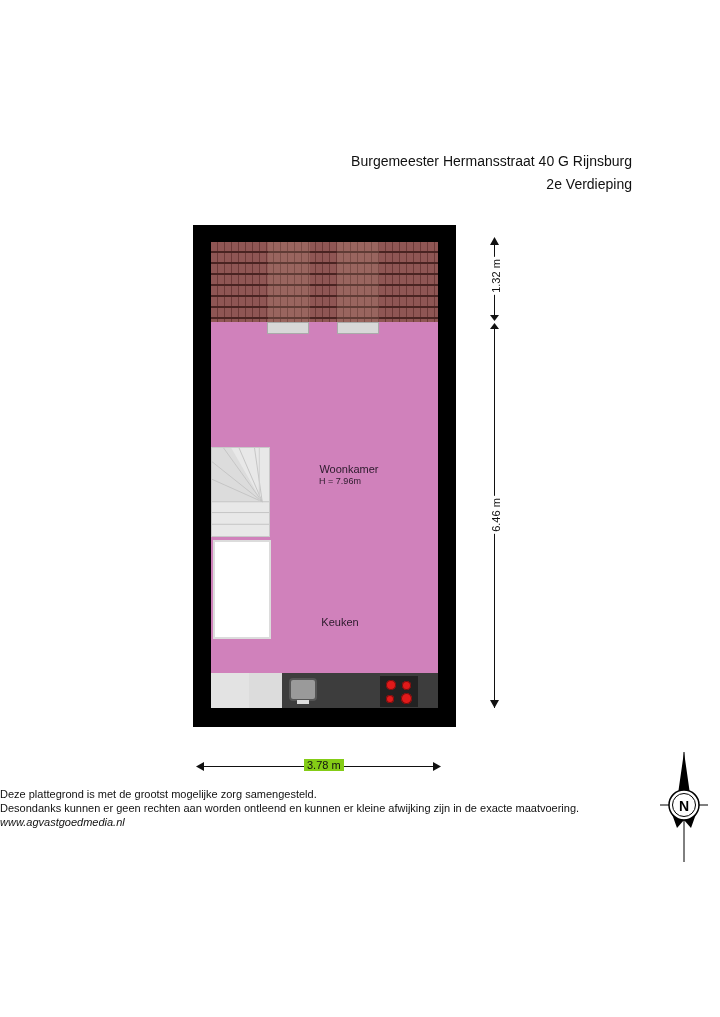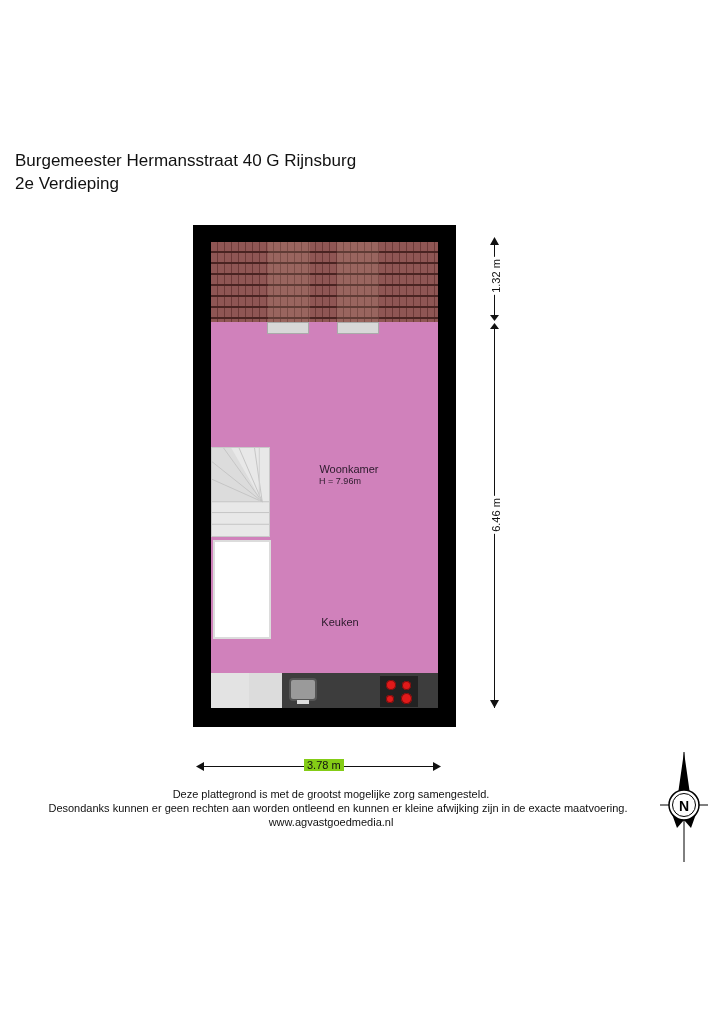--- a/index.html
+++ b/index.html
@@ -1,17 +1,17 @@
 <!DOCTYPE html>
 <html><head>
 <meta charset="utf-8">
 <style>
   html, body { margin:0; padding:0; background:#ffffff; }
   body { width:720px; height:1017px; position:relative; overflow:hidden; font-family:"Liberation Sans", sans-serif; color:#111; }
-  .title { position:absolute; left:15px; width:632px; text-align:left; font-size:17px; line-height:22px; }
+  .title { position:absolute; left:0; width:632px; text-align:right; font-size:14px; line-height:22px; }
   .title.l1 { top:150px; }
   .title.l2 { top:173px; }
   .wall { position:absolute; left:193px; top:225px; width:263px; height:502px; background:#000; }
   .room { position:absolute; left:211px; top:242px; width:227px; height:466px; background:#d081bb; }
   .roof { position:absolute; left:211px; top:242px; width:227px; height:80px;
     background-color:#8f5654;
     background-image:
       repeating-linear-gradient(to bottom, transparent 0 9px, #4a2422 9px 11px),
       repeating-linear-gradient(to right, transparent 0 6px, #6d3a38 6px 7px);
   }
@@ -26,21 +26,21 @@
   .counter-dark { position:absolute; left:282px; top:673px; width:156px; height:35px; background:#3d3d3d; }
   .sink { position:absolute; left:289px; top:678px; width:28px; height:23px; border-radius:4px; background:#9a9a9a; border:2px solid #555; box-sizing:border-box; }
   .sink-tap { position:absolute; left:297px; top:700px; width:12px; height:4px; background:#ddd; }
   .hob { position:absolute; left:380px; top:676px; width:38px; height:31px; background:#222; }
   .burner { position:absolute; border-radius:50%; background:#e01a1a; box-shadow:0 0 0 1px #7a0d0d inset; }
   .dim-v-line { position:absolute; left:494px; width:1px; background:#111; }
   .dim-label-v { position:absolute; font-size:11px; transform:rotate(-90deg); transform-origin:center; white-space:nowrap; background:#fff; padding:0 2px; }
   .dim-h-line { position:absolute; top:766px; height:1px; background:#111; }
   .dim-label-h { position:absolute; top:759px; left:304px; font-size:11px; background:#84cc16; padding:0 3px; }
   .arrow { position:absolute; width:0; height:0; }
-  .disclaimer { position:absolute; left:0; width:662px; text-align:center; font-size:11px; line-height:15px; }
+  .disclaimer { position:absolute; left:0; width:662px; text-align:left; font-size:11px; line-height:15px; }
   .compass { position:absolute; left:658px; top:752px; width:54px; height:110px; }
 </style>
 </head>
 <body>
 
 <div class="title l1">Burgemeester Hermansstraat 40 G Rijnsburg</div>
 <div class="title l2">2e Verdieping</div>
 
 <div>
   <div class="wall"></div>
@@ -108,22 +108,22 @@
   <svg class="arrow" style="left:196px; top:762px; width:8px; height:9px;" viewBox="0 0 8 9">
       <polygon points="0,4.5 8,0 8,9" fill="#111"></polygon>
     </svg>
   <svg class="arrow" style="left:433px; top:762px; width:8px; height:9px;" viewBox="0 0 8 9">
       <polygon points="8,4.5 0,0 0,9" fill="#111"></polygon>
     </svg>
   <div class="dim-label-h">3.78 m</div>
 </div>
 
 <div class="disclaimer" style="top:787px;">Deze plattegrond is met de grootst mogelijke zorg samengesteld.</div>
-<div class="disclaimer" style="top:801px;margin-left:7px;">Desondanks kunnen er geen rechten aan worden ontleend en kunnen er kleine afwijking zijn in de exacte maatvoering.</div>
-<div class="disclaimer" style="top:815px;">www.agvastgoedmedia.nl</div>
+<div class="disclaimer" style="top:801px;">Desondanks kunnen er geen rechten aan worden ontleend en kunnen er kleine afwijking zijn in de exacte maatvoering.</div>
+<div class="disclaimer" style="top:815px;font-style:italic;">www.agvastgoedmedia.nl</div>
 
 <svg class="compass" viewBox="0 0 54 110">
   <polygon points="26,0 20,42 26,38 32,42" fill="#000"></polygon>
   <line x1="26" y1="0" x2="26" y2="110" stroke="#000" stroke-width="1"></line>
   <line x1="2" y1="53" x2="50" y2="53" stroke="#000" stroke-width="1"></line>
   <polygon points="14,62 19,76 26,68 33,76 38,62" fill="#000"></polygon>
   <circle cx="26" cy="53" r="15" fill="#fff" stroke="#000" stroke-width="1.5"></circle>
   <circle cx="26" cy="53" r="11.5" fill="#fff" stroke="#000" stroke-width="1"></circle>
   <text x="26" y="58.5" text-anchor="middle" font-size="14" font-weight="bold" font-family="Liberation Sans, sans-serif" fill="#000">N</text>
 </svg>

